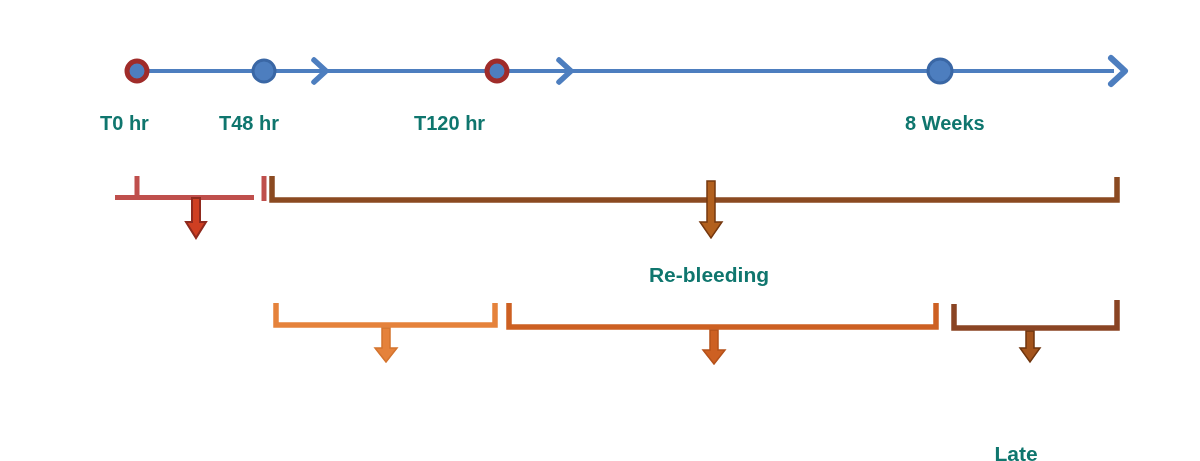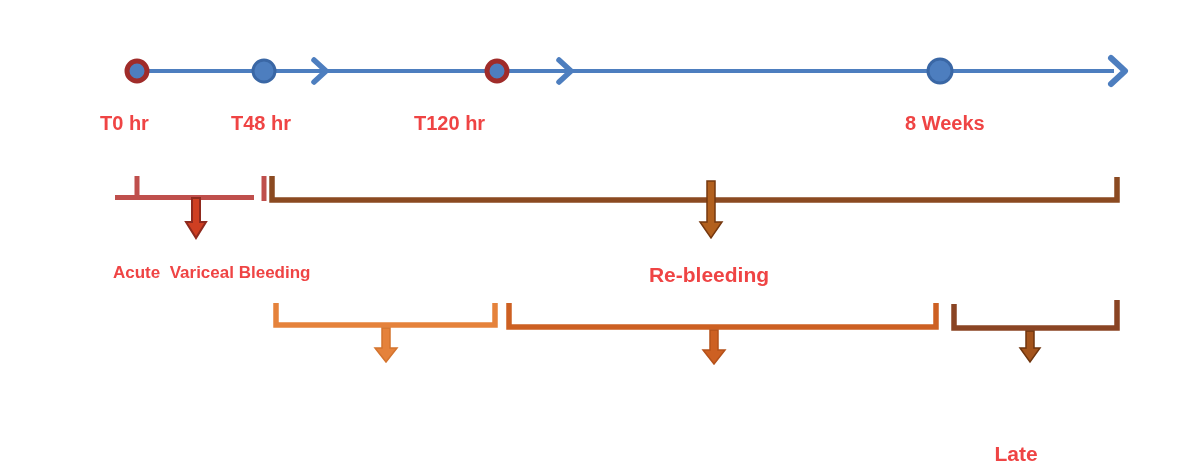--- a/index.html
+++ b/index.html
@@ -1,21 +1,21 @@
 <!DOCTYPE html>
 <html><head>
 <meta charset="utf-8">
 <style>
   html,body { margin:0; padding:0; background:#ffffff; }
   #canvas {
     position:relative; width:1200px; height:461px; background:#ffffff;
     font-family:"Liberation Sans", sans-serif; overflow:hidden;
   }
   #diagram-svg { position:absolute; left:0; top:0; width:1200px; height:461px; }
-  .lbl { position:absolute; font-weight:bold; color:#ef4444; white-space:pre; }
+  .lbl { position:absolute; font-weight:bold; color:#0f766e; white-space:pre; }
   .lbl-node { font-size:20px; }
   .lbl-small { font-size:13px; line-height:18px; }
   .lbl-acute { font-size:17px; }
   .lbl-mid { font-size:21px; }
   .lbl-bottom { font-size:21px; line-height:33px; text-align:center; }
   .centerx { transform:translateX(-50%); }
 </style>
 </head>
 <body>
 
@@ -44,26 +44,25 @@
     <path d="M382,328 V348 H375 L386,362 L397,348 H390 V328 Z" stroke-width="1.5" fill="#e5823b" stroke="#d4742e"></path>
 
     <path d="M509,303 V327 H936 V303" fill="none" stroke-width="5.5" stroke="#cd6022"></path>
     <path d="M710,330 V350 H703 L714,364 L725,350 H718 V330 Z" stroke-width="1.5" fill="#cd6022" stroke="#b5511a"></path>
 
     <path d="M954,304 V328 H1117 V300" fill="none" stroke-width="5.5" stroke="#8a4423"></path>
     <path d="M1026,331 V348 H1020 L1030,362 L1040,348 H1034 V331 Z" stroke-width="1.5" fill="#a4541c" stroke="#6f350e"></path>
   </svg>
 
   <div class="lbl lbl-node" style="left:100px; top:112px;">T0 hr</div>
-  <div class="lbl lbl-node" style="left:231px; top:112px;text-align:center;">T48 hr</div>
+  <div class="lbl lbl-node" style="left:219px; top:112px;text-align:center;">T48 hr</div>
   <div class="lbl lbl-node" style="left:414px; top:112px;">T120 hr</div>
   <div class="lbl lbl-node" style="left:905px; top:112px;">8 Weeks</div>
 
 
-  <div class="lbl lbl-acute" style="left:113px; top:263px;">Acute  Variceal Bleeding</div>
 
   <div class="lbl lbl-mid centerx" style="left:709px; top:263px;">Re-bleeding</div>
 
   <div class="lbl lbl-bottom centerx" style="left:392px; top:392px;">
     <div>Very early</div>
     
   </div>
 
   <div class="lbl lbl-bottom centerx" style="left:710px; top:390px;">
     <div>Early</div>

